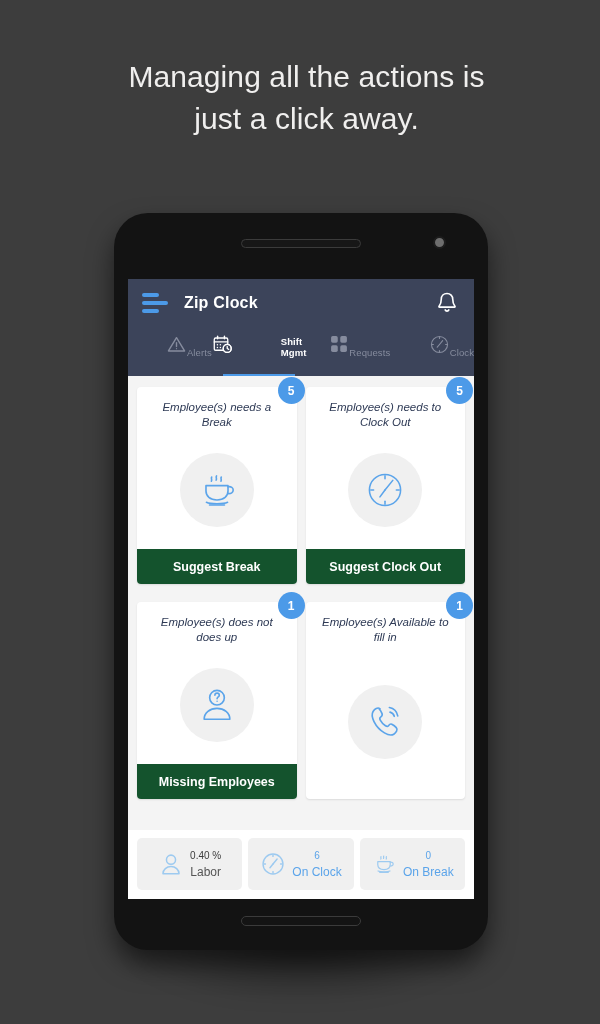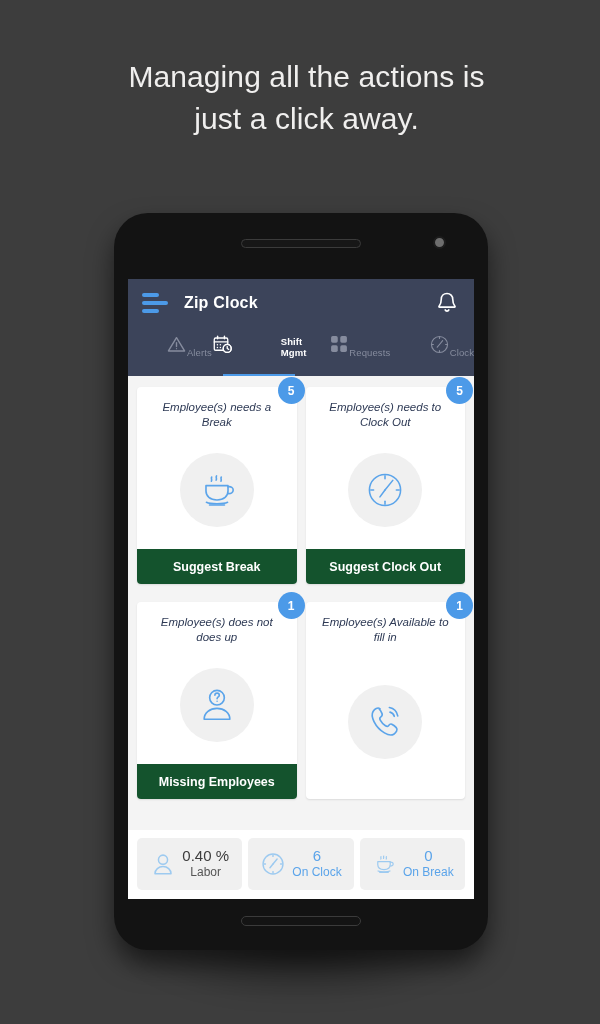--- a/index.html
+++ b/index.html
@@ -278,21 +278,21 @@
     border-radius: 5px;
     height: 52px;
     display: flex;
     align-items: center;
     justify-content: center;
     gap: 6px;
     cursor: pointer;
   }
   .stat-icon { width: 26px; height: 26px; flex: 0 0 26px; }
   .stat-text { text-align: center; line-height: 16px; }
-  .stat-value { font-size: 15px; color: #5ba4ea; }
+  .stat-value { font-size: 10px; color: #5ba4ea; }
   .stat-value.dark { color: #3c3c3c; }
   .stat-label { font-size: 12px; color: #5ba4ea; }
   .stat-label.dark { color: #555555; }
 </style>
 </head>
 <body>
 
 <div class="headline">
   <span class="headline-line">Managing all the actions is</span>
   <span class="headline-line">just a click away.</span>

